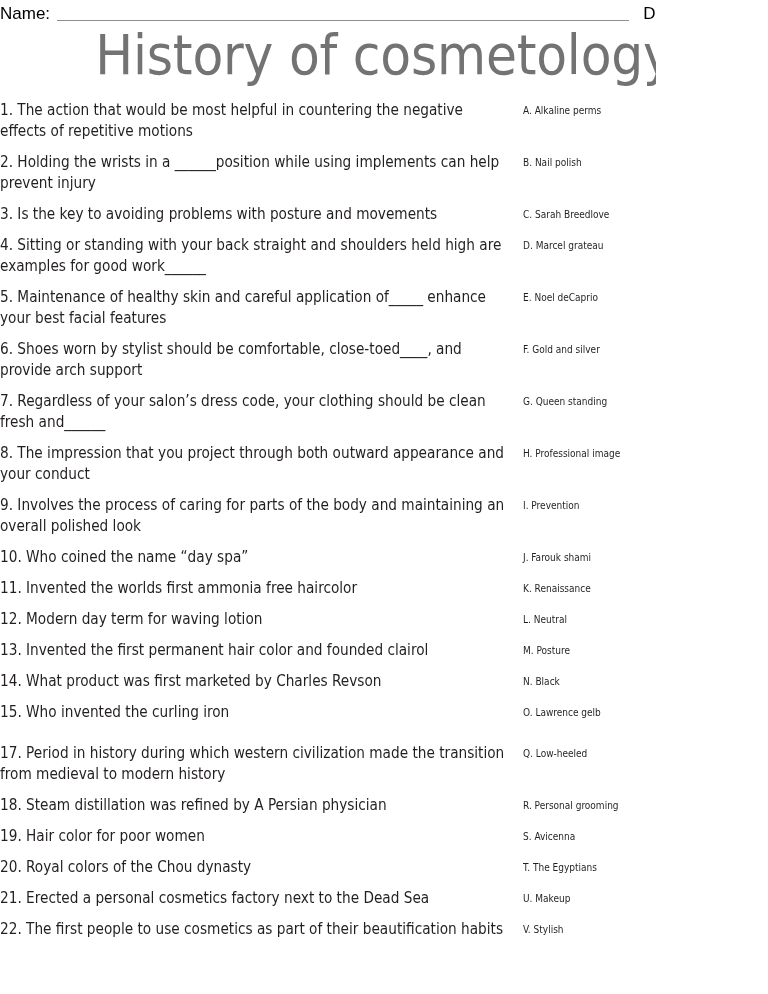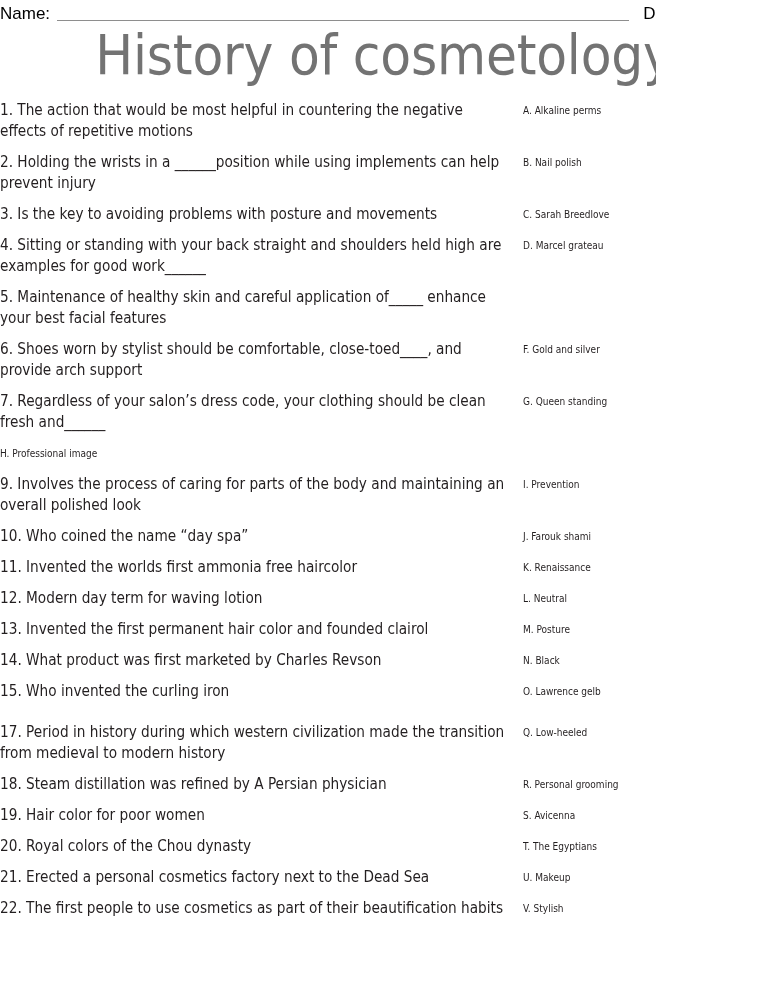--- a/index.html
+++ b/index.html
@@ -114,33 +114,35 @@
       <div class="a">C. Sarah Breedlove</div>
     </div>
 
     <div class="row">
       <div class="q">4. Sitting or standing with your back straight and shoulders held high are examples for good work______</div>
       <div class="a">D. Marcel grateau</div>
     </div>
 
     <div class="row">
       <div class="q">5. Maintenance of healthy skin and careful application of_____ enhance your best facial features</div>
+      <div class="a">E. Noel deCaprio</div>
     </div>
 
     <div class="row">
       <div class="q">6. Shoes worn by stylist should be comfortable, close-toed____, and provide arch support</div>
       <div class="a">F. Gold and silver</div>
     </div>
 
     <div class="row">
       <div class="q">7. Regardless of your salon’s dress code, your clothing should be clean fresh and______</div>
       <div class="a">G. Queen standing</div>
     </div>
 
     <div class="row">
+      <div class="q">8. The impression that you project through both outward appearance and your conduct</div>
       <div class="a">H. Professional image</div>
     </div>
 
     <div class="row">
       <div class="q">9. Involves the process of caring for parts of the body and maintaining an overall polished look</div>
       <div class="a">I. Prevention</div>
     </div>
 
     <div class="row">
       <div class="q">10. Who coined the name “day spa”</div>

